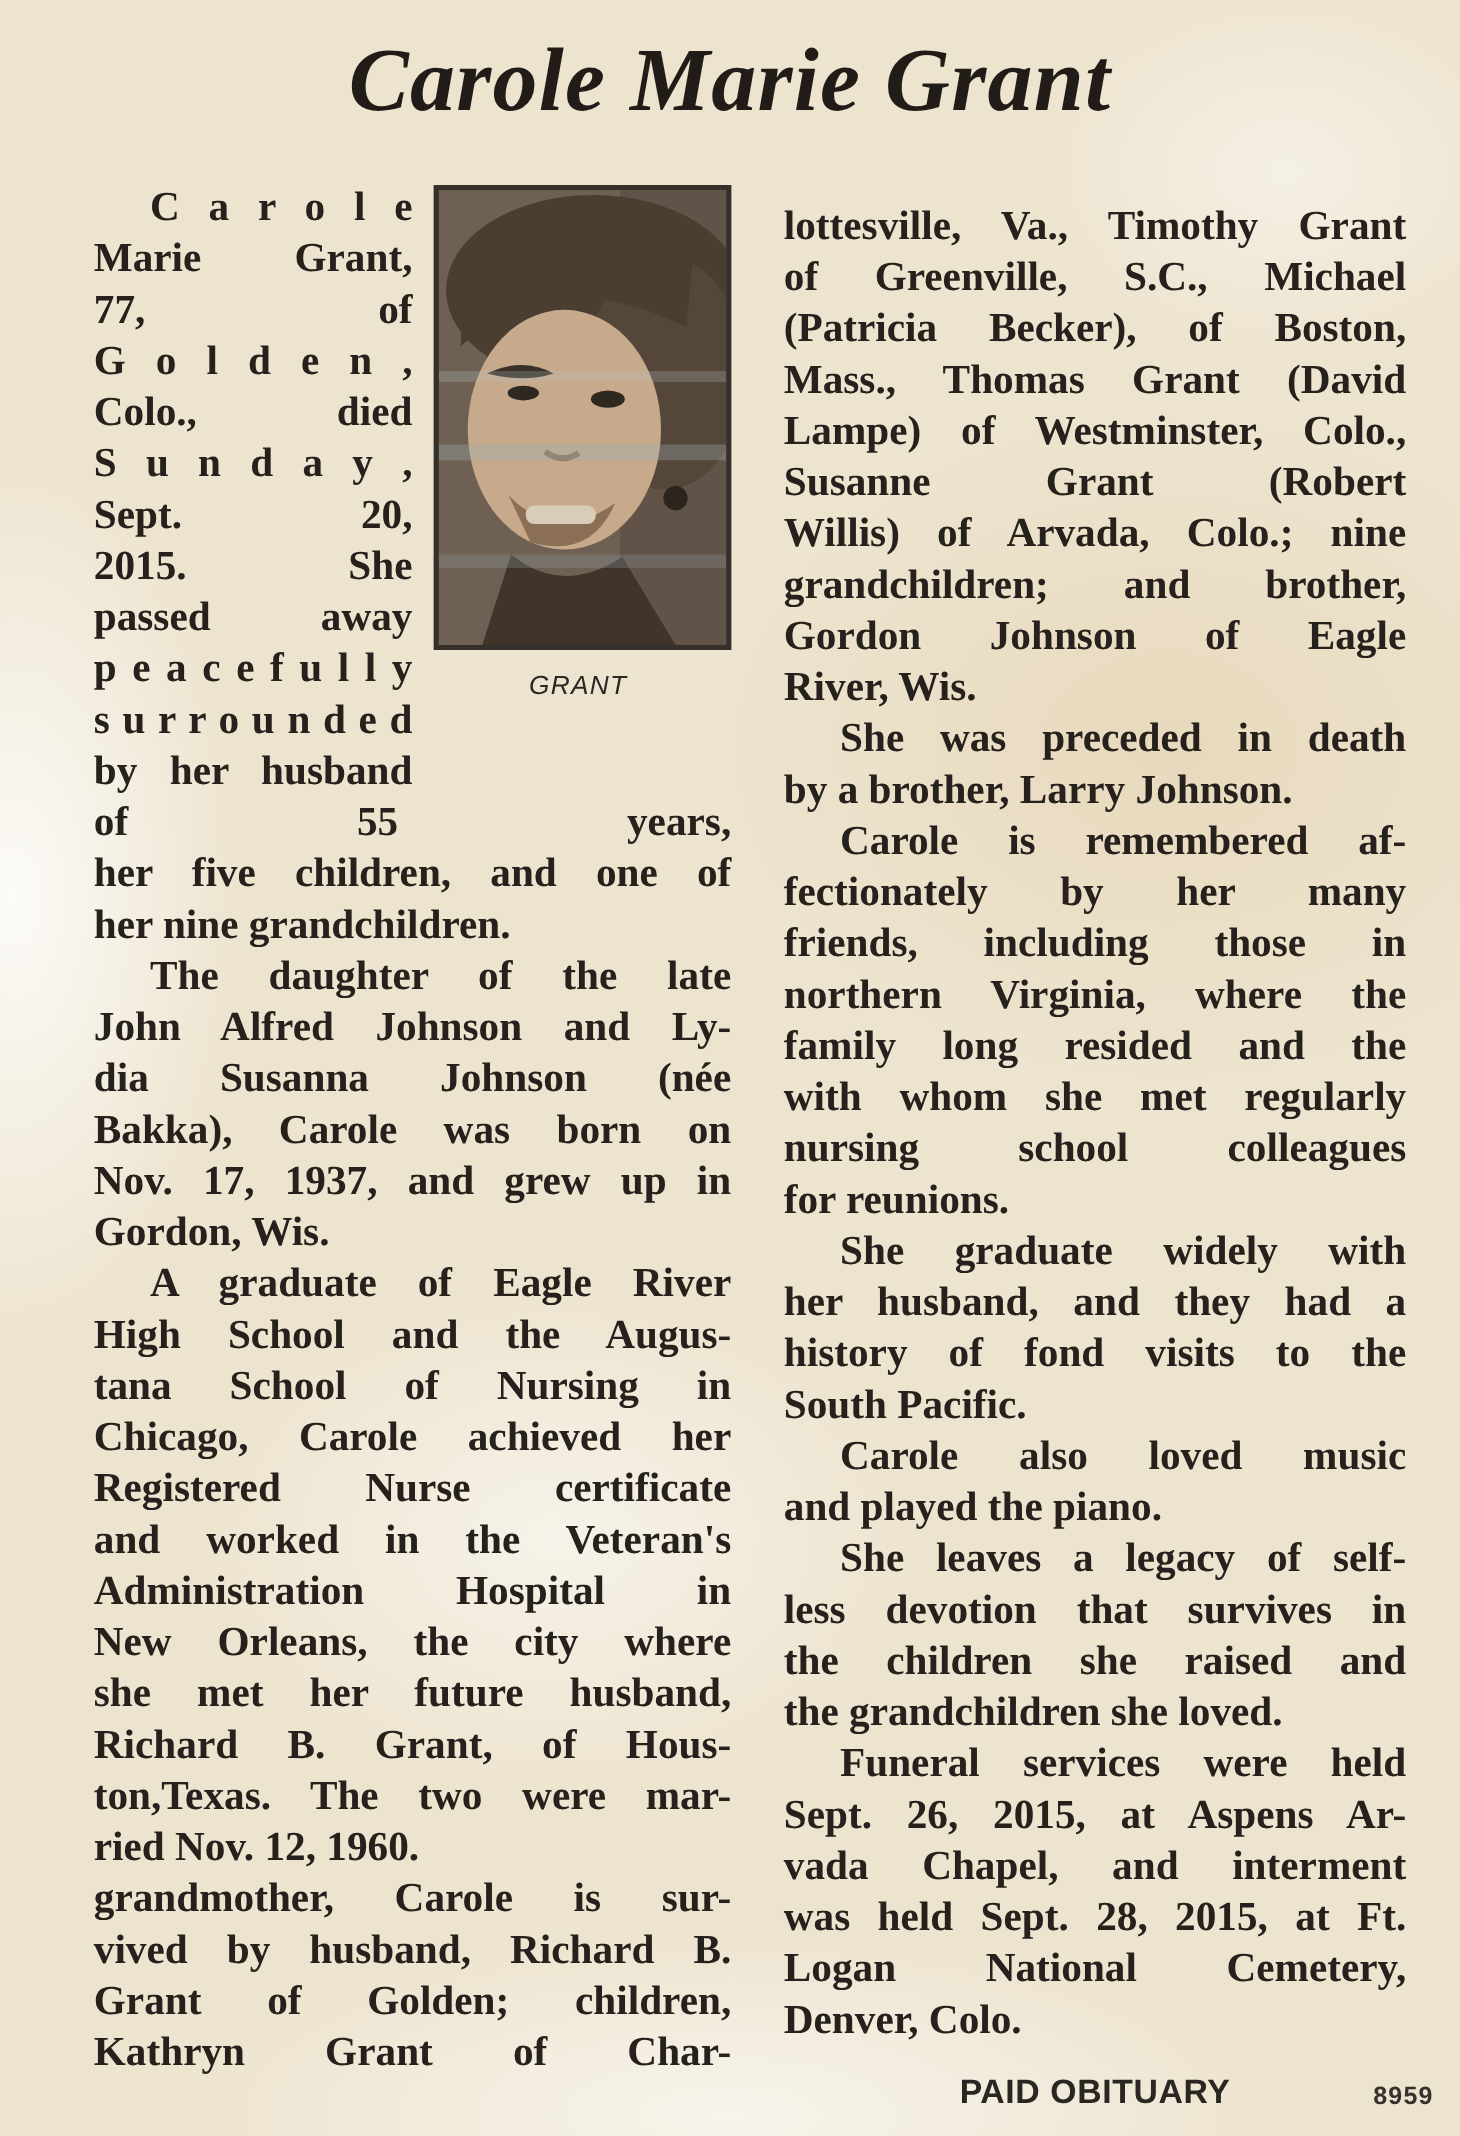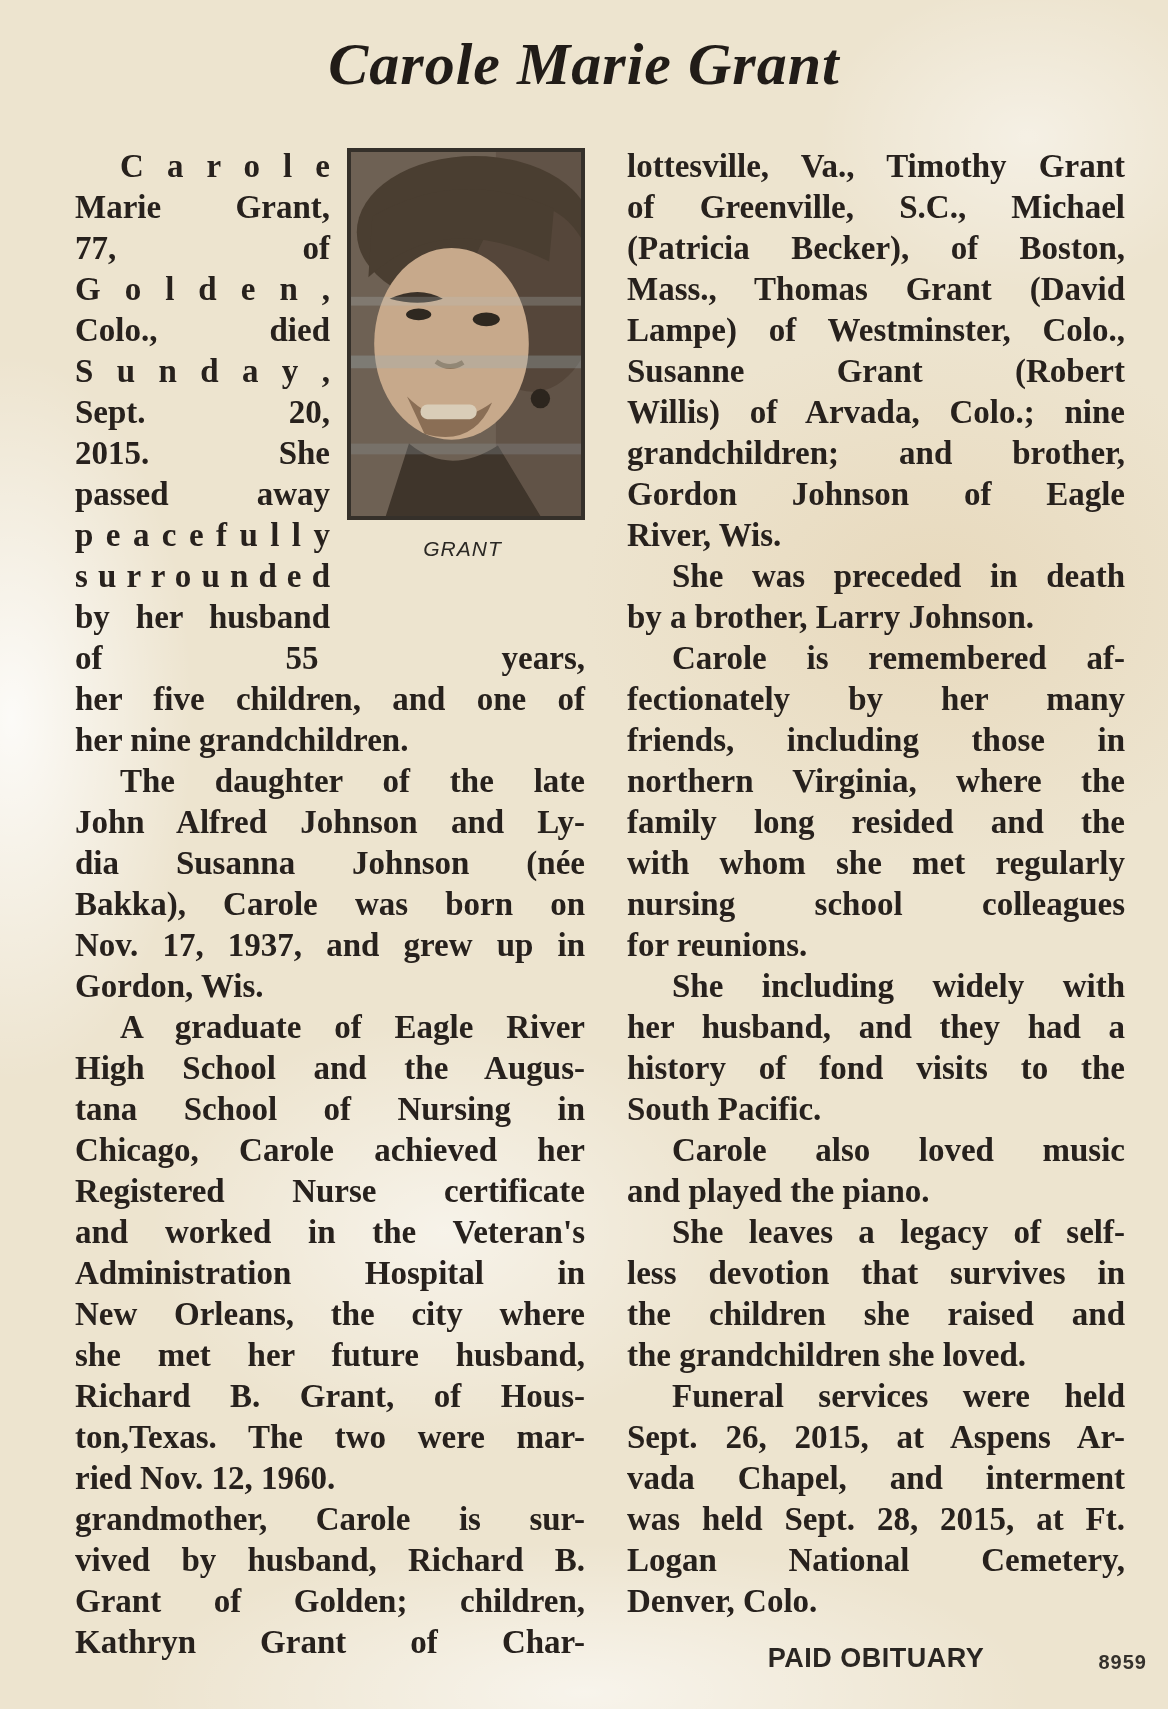--- a/index.html
+++ b/index.html
@@ -14,33 +14,33 @@
       radial-gradient(ellipse 260px 520px at 1% 42%, rgba(255,255,255,.85), rgba(255,255,255,0) 70%),
       radial-gradient(ellipse 420px 300px at 38% 72%, rgba(255,255,255,.55), rgba(255,255,255,0) 70%),
       radial-gradient(ellipse 300px 220px at 88% 8%,  rgba(255,255,255,.45), rgba(255,255,255,0) 70%),
       radial-gradient(ellipse 500px 380px at 80% 35%, rgba(226,206,170,.5), rgba(226,206,170,0) 70%),
       radial-gradient(ellipse 600px 200px at 50% 99%, rgba(255,255,255,.6), rgba(255,255,255,0) 75%),
       #ede4cf;
   }
   .headline{
     margin:0;padding-top:24px;height:86px;
     text-align:center;
-    font-size:60px;line-height:80px;
+    font-size:72px;line-height:80px;
     font-weight:700;font-style:italic;
     letter-spacing:1px;
     color:#211c18;
   }
   .columns{
     display:flex;
     padding-left:75px;
     margin-top:36px;
   }
   .col{font-weight:700;font-size:33px;line-height:41px;}
   .col.left{width:510px;margin-right:42px;}
-  .col.right{width:498px;}
+  .col.right{width:498px;margin-top:15px;}
   .line{
     text-align:justify;
     -moz-text-align-last:justify;
     text-align-last:justify;
     white-space:normal;
   }
   .line.end{
     -moz-text-align-last:left;
     text-align-last:left;
   }
@@ -177,21 +177,21 @@
           <div class="line indent">She was preceded in death</div>
           <div class="line end">by a brother, Larry Johnson.</div>
           <div class="line indent">Carole is remembered af-</div>
           <div class="line">fectionately by her many</div>
           <div class="line">friends, including those in</div>
           <div class="line">northern Virginia, where the</div>
           <div class="line">family long resided and the</div>
           <div class="line">with whom she met regularly</div>
           <div class="line">nursing school colleagues</div>
           <div class="line end">for reunions.</div>
-          <div class="line indent">She including widely with</div>
+          <div class="line indent">She graduate widely with</div>
           <div class="line">her husband, and they had a</div>
           <div class="line">history of fond visits to the</div>
           <div class="line end">South Pacific.</div>
           <div class="line indent">Carole also loved music</div>
           <div class="line end">and played the piano.</div>
           <div class="line indent">She leaves a legacy of self-</div>
           <div class="line">less devotion that survives in</div>
           <div class="line">the children she raised and</div>
           <div class="line end">the grandchildren she loved.</div>
           <div class="line indent">Funeral services were held</div>

